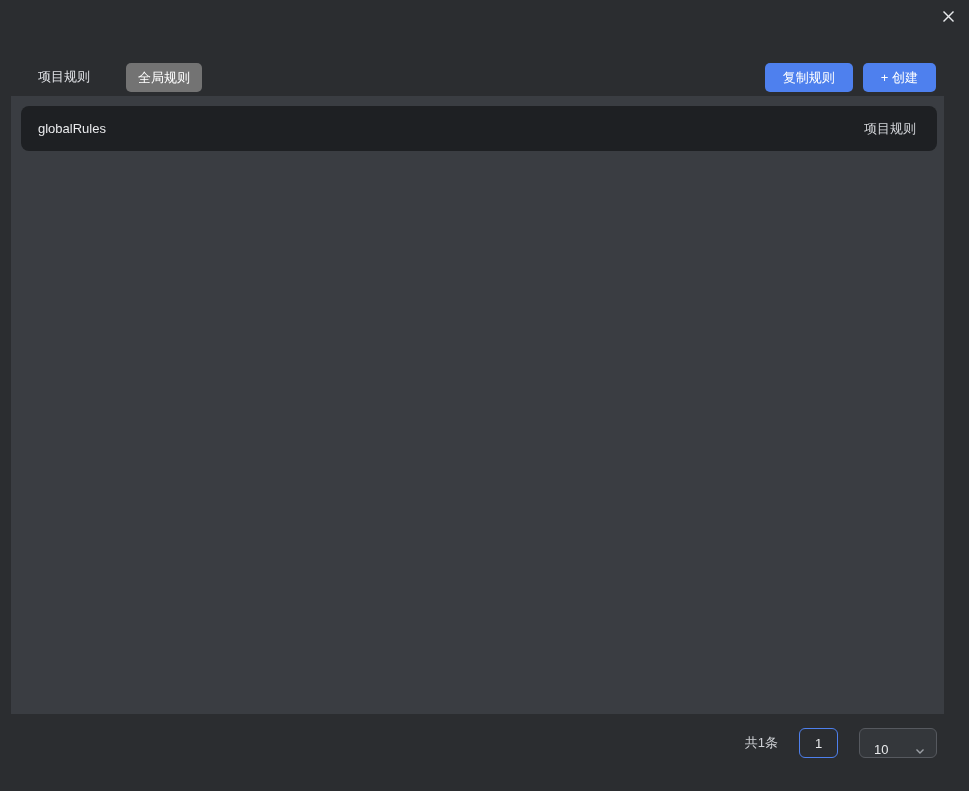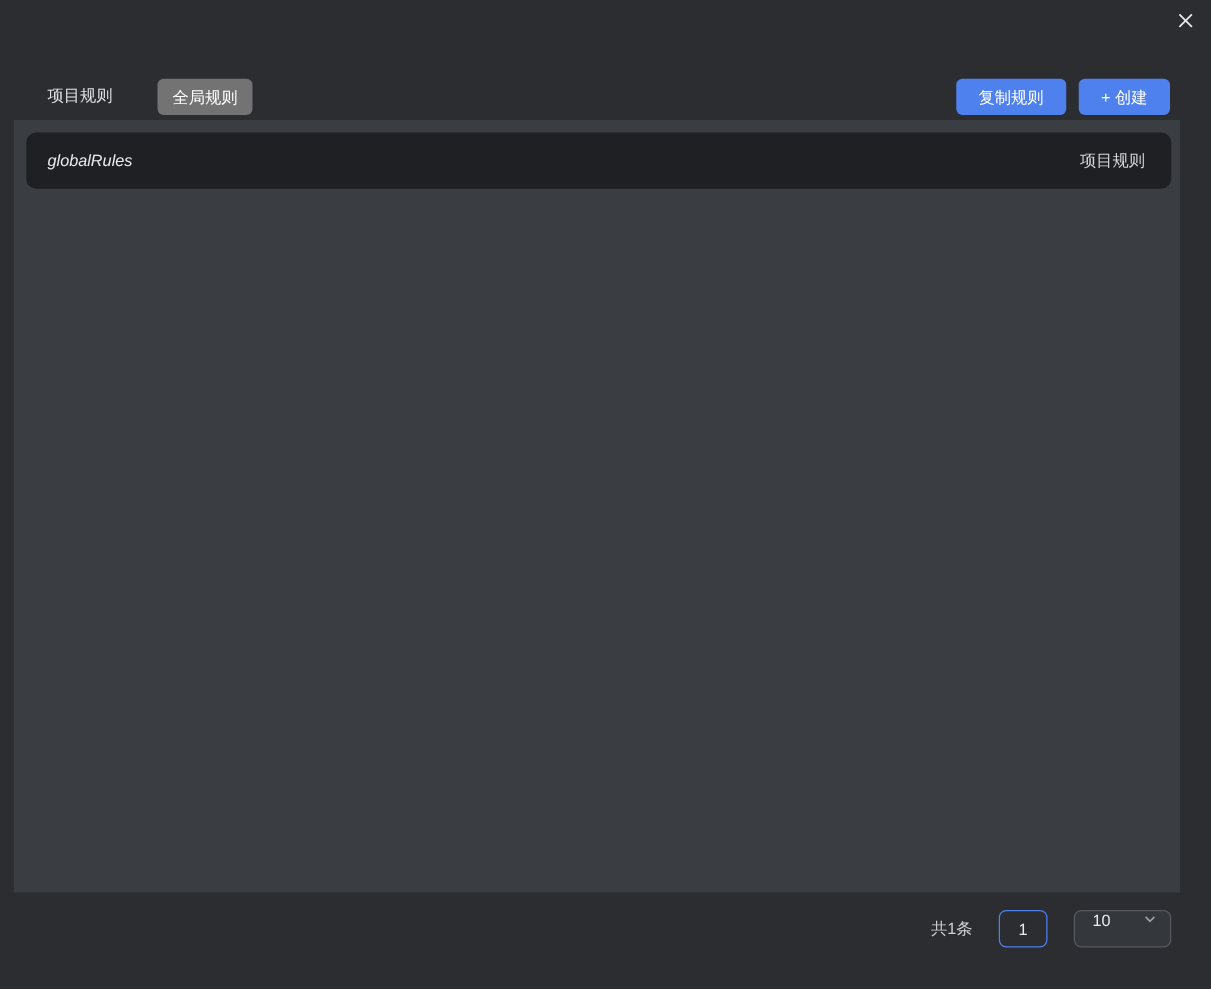--- a/index.html
+++ b/index.html
@@ -84,21 +84,20 @@
     display: flex;
     align-items: center;
     justify-content: space-between;
     padding: 0 21px 0 17px;
     box-sizing: border-box;
     cursor: pointer;
   }
   .rule-name {
     color: #e9eaec;
     font-size: 13px;
-    font-style: italic;
   }
   .rule-badge {
     color: #d3d5d9;
     font-size: 13px;
   }
 
   
   .pagination {
     position: absolute;
     top: 728px;
@@ -128,21 +127,21 @@
     box-sizing: border-box;
     cursor: pointer;
   }
   .page-size-select {
     width: 78px;
     height: 30px;
     background: #34373b;
     border: 1px solid #56595f;
     border-radius: 6px;
     display: flex;
-    align-items: flex-start;
+    align-items: flex-end;
     justify-content: space-between;
     padding: 0 10px 0 14px;
     box-sizing: border-box;
     color: #e9eaec;
     font-size: 13px;
     cursor: pointer;
   }
   .chevron-icon { display: flex; align-items: center; }
 </style>
 </head>

